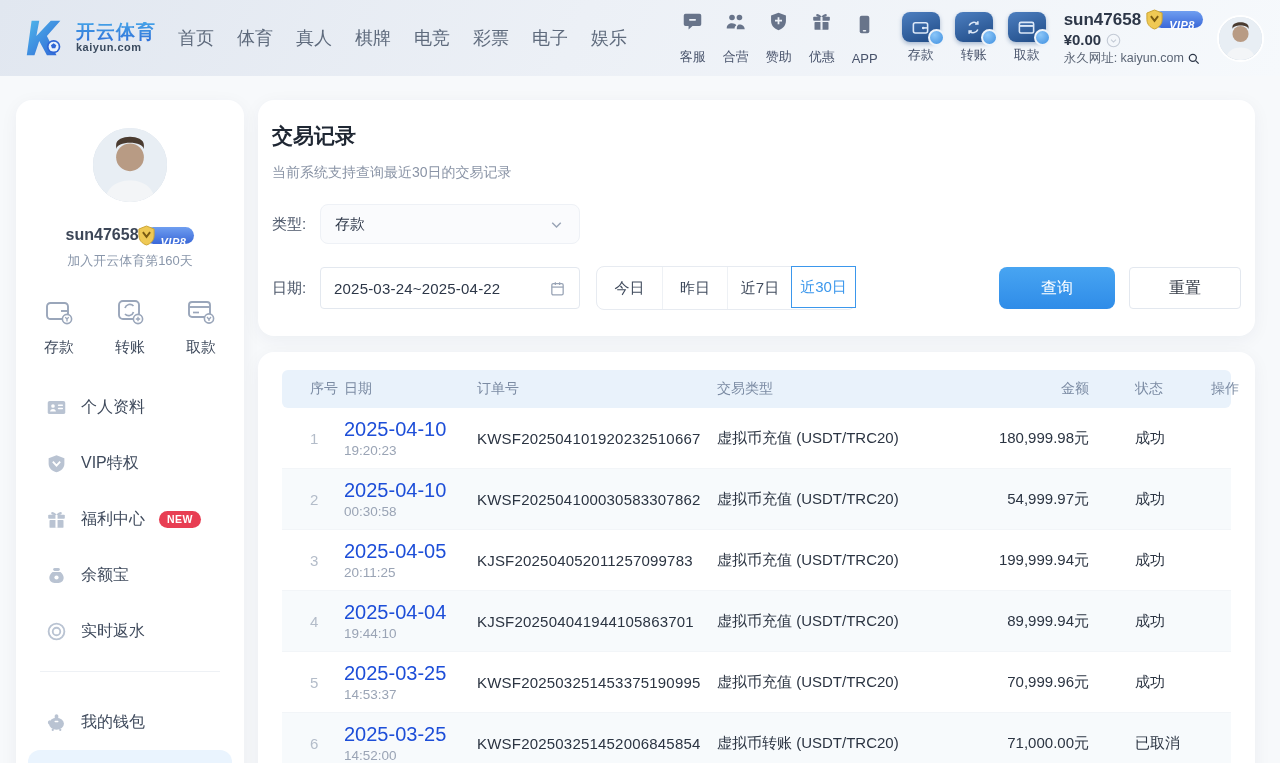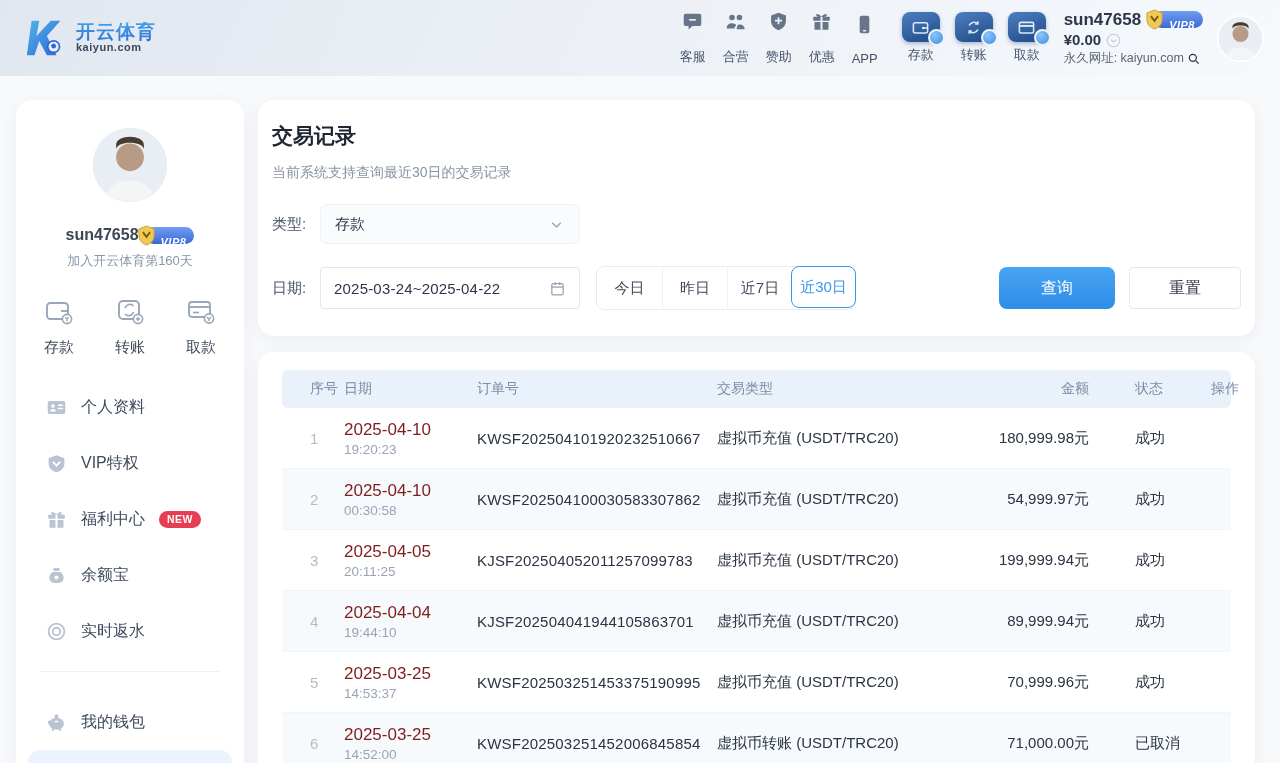--- a/index.html
+++ b/index.html
@@ -83,34 +83,34 @@
   .filter-row{display:flex;align-items:center;margin-top:22px;}
   .filter-label{width:48px;font-size:15px;color:#4a5568;flex:none;}
   .select{width:260px;height:40px;background:#fafbfd;border:1px solid #eef1f6;border-radius:8px;display:flex;align-items:center;justify-content:space-between;padding:0 14px;cursor:pointer;}
   .select-value{font-size:15px;color:#2d3748;}
   .select svg,.date-input svg{width:17px;height:17px;color:#98a3b5;}
   .date-input{width:260px;height:42px;background:#fff;border:1px solid #e3e8ef;border-radius:4px;display:flex;align-items:center;justify-content:space-between;padding:0 13px;cursor:pointer;}
   .date-value{font-size:15px;color:#2d3748;letter-spacing:.2px;}
   .seg-group{display:flex;margin-left:16px;border:1px solid #e7ebf1;border-radius:8px;background:#fff;}
   .seg-item{width:65px;height:42px;border:none;background:transparent;font-size:15px;color:#3f4a5c;cursor:pointer;border-left:1px solid #eef1f5;font-family:inherit;}
   .seg-item:first-child{border-left:none;}
-  .seg-item.active{border:1px solid var(--accent);border-radius:8px;color:var(--accent);margin:-1px;position:relative;z-index:1;background:#fff;}
+  .seg-item.active{border:1px solid var(--accent);border-radius:0;color:var(--accent);margin:-1px;position:relative;z-index:1;background:#fff;}
   .btn-query{margin-left:auto;width:116px;height:42px;border:none;border-radius:8px;background:linear-gradient(180deg,#48a5f2,var(--accent-dark));color:#fff;font-size:16px;cursor:pointer;font-family:inherit;}
   .btn-reset{margin-left:14px;width:112px;height:42px;border:1px solid #e3e8ef;border-radius:4px;background:#fff;color:#333a46;font-size:16px;cursor:pointer;font-family:inherit;}
   
   .table-card{padding:18px 24px 0;height:450px;overflow:hidden;}
   table{width:100%;border-collapse:separate;border-spacing:0;table-layout:fixed;}
   th{background:var(--header-bg);font-size:14px;font-weight:normal;color:#7b8ba3;padding:10px 8px;text-align:left;white-space:nowrap;}
   th:first-child{border-radius:6px 0 0 6px;}
   th:last-child{border-radius:0 6px 6px 0;}
   td{padding:10px 8px;font-size:15px;color:var(--text-main);border-bottom:1px solid #f2f5f8;height:61px;}
   tbody tr:nth-child(even) td{background:#f7fafc;}
   .c-no,.h-no{color:#b3bcc9;padding-left:28px;}
   th.h-no{color:#7b8ba3;}
-  .d1{font-size:17px;color:#7f1d1d;}
+  .d1{font-size:20px;color:#1d4ed8;}
   .d2{font-size:13.5px;color:#9aa4b5;margin-top:2px;}
   .c-order{letter-spacing:.2px;}
   .h-amt,.c-amt{text-align:right;padding-right:22px;}
   .h-st,.c-st{padding-left:24px;}
   .h-op,.c-op{text-align:right;padding-right:8px;}
 </style>
 </head>
 <body>
 
 <header class="navbar">
@@ -126,20 +126,30 @@
       <circle cx="33" cy="33" r="7" fill="#2f66d6"></circle>
       <circle cx="33" cy="33" r="5.2" fill="#eaf3fc"></circle>
       <path d="M33 29.5l2.8 2-1.1 3.3h-3.4l-1.1-3.3z" fill="#2f66d6"></path>
     </svg>
     <div class="logo-text">
       <span class="logo-cn">开云体育</span>
       <span class="logo-en">kaiyun.com</span>
     </div>
   </div>
 
+  <nav class="main-nav" id="main-nav">
+      <a class="nav-item">首页</a>
+      <a class="nav-item">体育</a>
+      <a class="nav-item">真人</a>
+      <a class="nav-item">棋牌</a>
+      <a class="nav-item">电竞</a>
+      <a class="nav-item">彩票</a>
+      <a class="nav-item">电子</a>
+      <a class="nav-item">娱乐</a>
+    </nav>
 
   <div class="nav-right">
     <div class="util-group" id="util-group">
         <div class="util-item">
     <span class="u-icon"><svg viewBox="0 0 24 24">
               <path d="M4 3h16a2 2 0 0 1 2 2v10a2 2 0 0 1-2 2h-8l-4.5 4v-4H4a2 2 0 0 1-2-2V5a2 2 0 0 1 2-2z" fill="currentColor"></path>
               <rect x="8" y="9" width="8" height="2" rx="1" fill="#edf1f7"></rect>
             </svg></span>
     <span class="util-label">客服</span>
   </div>

